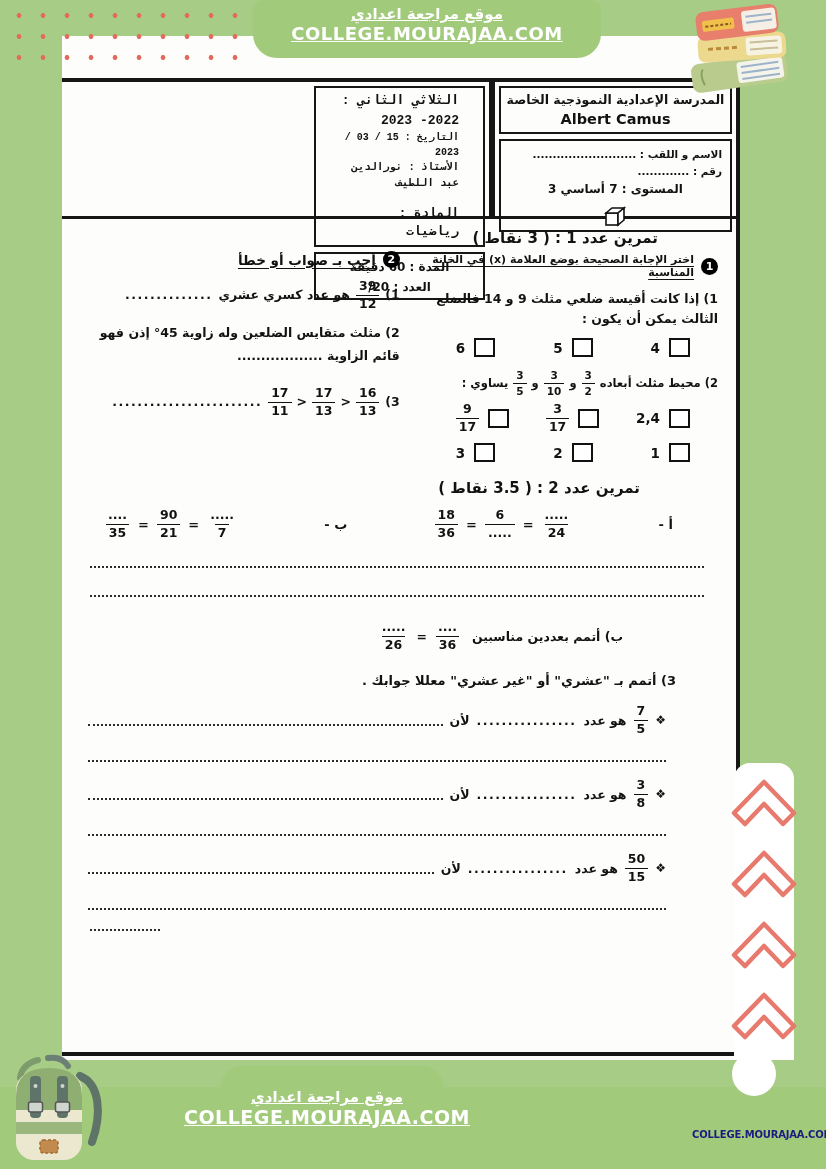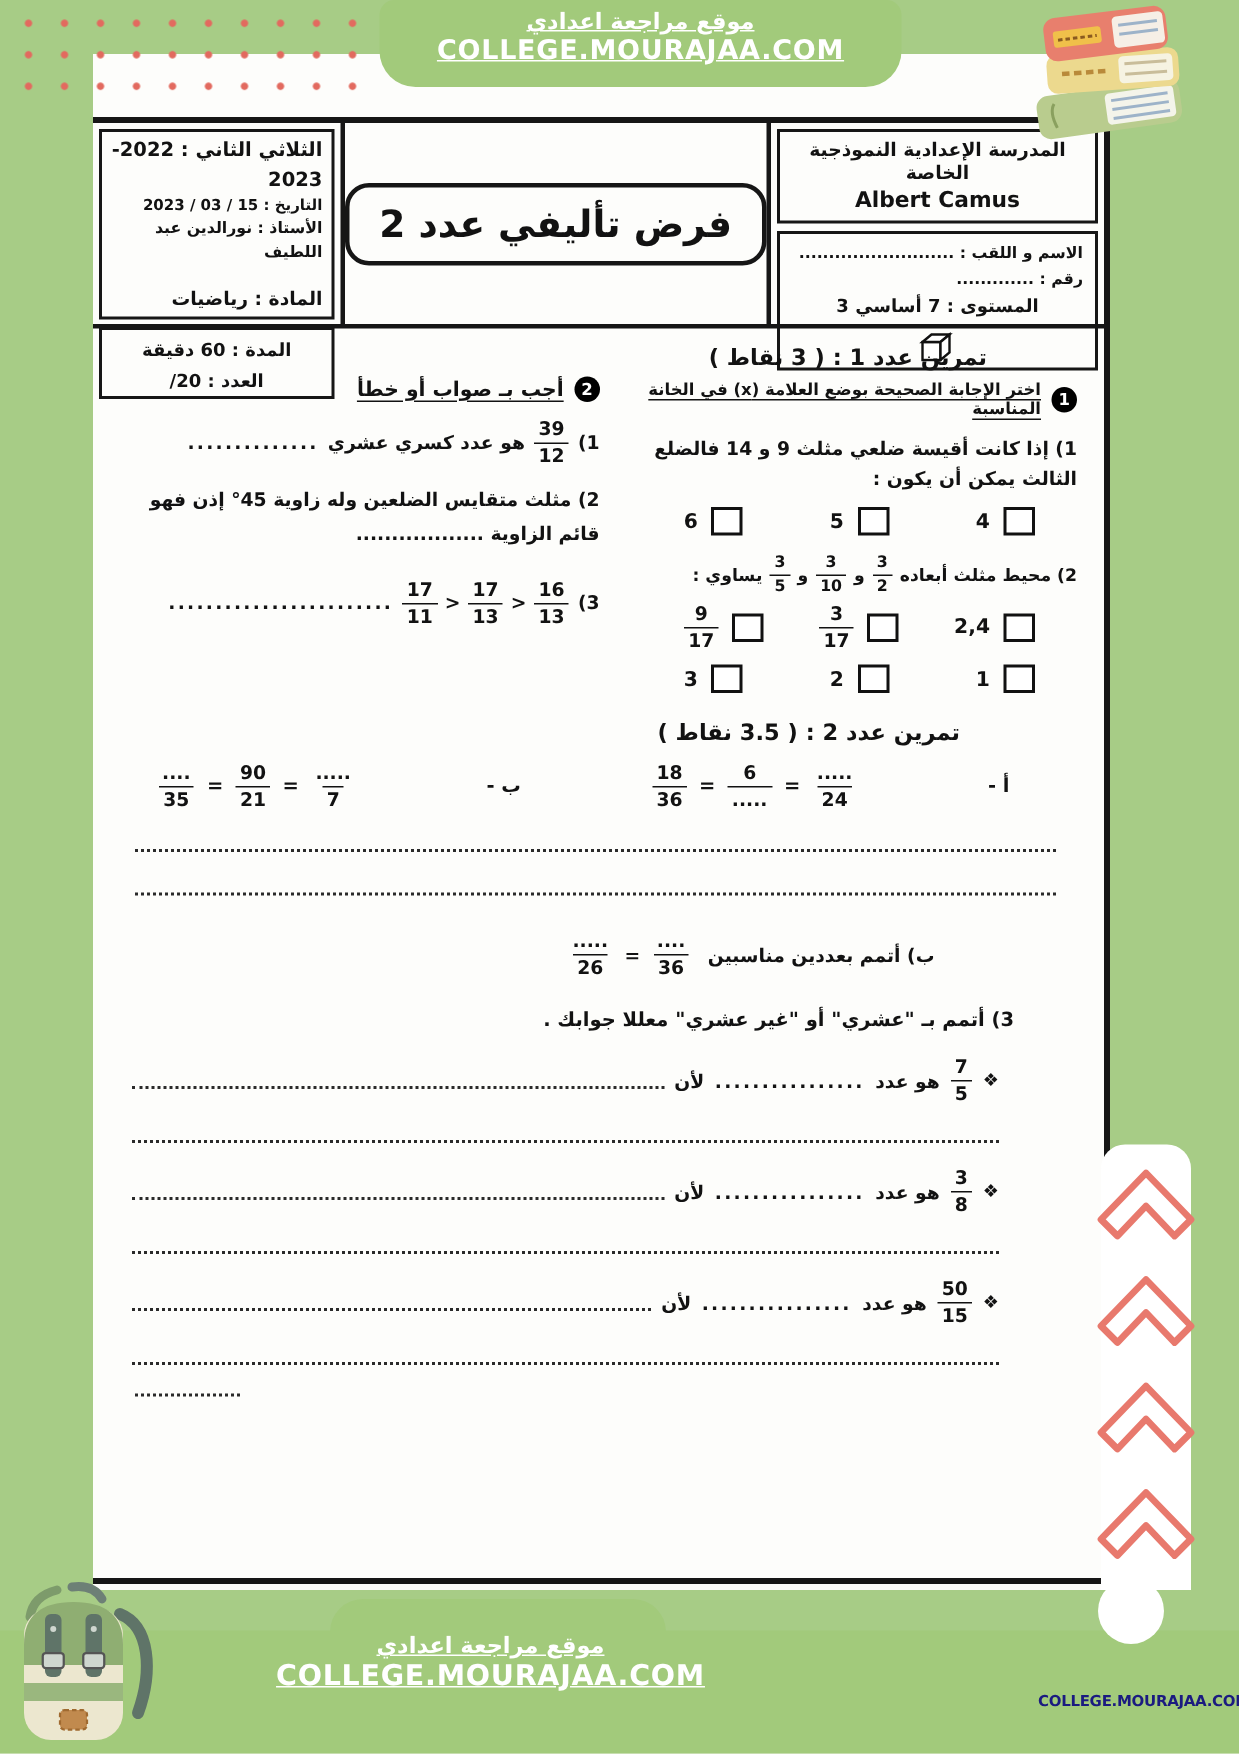--- a/index.html
+++ b/index.html
@@ -26,21 +26,21 @@
   .hdr { display:flex; height:134px; border-bottom:3px solid #161616; }
   .hdr-school { width:244px; border-left:3px solid #161616; display:flex; flex-direction:column; box-sizing:border-box; }
   .school-box { margin:4px; border:2.5px solid #161616; text-align:center; padding:4px 2px 5px; }
   .school-ar { font-size:12.5px; }
   .school-en { font-size:14.5px; margin-top:4px; }
   .info-box { margin:1px 4px 4px; border:2.5px solid #161616; flex:1; padding:5px 8px 2px; font-size:10.5px; line-height:1.6; }
   .level-row { display:flex; align-items:center; gap:6px; font-size:12px;flex-direction:column; }
   .hdr-center { flex:1; display:flex; align-items:center; justify-content:center; }
   .title-box { border:3px solid #161616; border-radius:16px; padding:10px 20px; font-size:25px; font-weight:900; white-space:nowrap; }
   .hdr-meta { width:182px; border-right:3px solid #161616; display:flex; flex-direction:column; box-sizing:border-box; }
-  .meta-top { margin:4px; border:2.5px solid #161616; padding:3px 6px; line-height:1.5; }
+  .meta-top { margin:4px; border:2.5px solid #161616; padding:3px 24px; line-height:1.5;font-family:Liberation Mono, monospace; }
   .m1 { font-size:13px; } .m2 { font-size:10px; } .m3 { font-size:10.5px; } .m4 { font-size:12.5px;margin-top:13px; }
   .meta-bottom { margin:1px 4px 4px; border:2.5px solid #161616; flex:1; text-align:center; padding-top:3px; font-size:12px; line-height:1.7; }
 
   
   .content { padding:2px 18px 0; }
   .twocol { display:flex; gap:12px; }
   .col-ex1 { width:48%; }
   .col-tf { flex:1; padding-top:24px; }
 
   .ex-title { font-size:15px; margin:8px 60px 4px 0; white-space:nowrap; }
@@ -160,23 +160,20 @@
               <span>المستوى : 7 أساسي 3</span>
               <svg width="26" height="23" viewBox="0 0 26 23">
                 <rect x="3" y="8" width="12" height="12" fill="#fff" stroke="#111" stroke-width="1.6"></rect>
                 <path d="M3 8 L9 3 L21 3 L15 8 Z" fill="#fff" stroke="#111" stroke-width="1.6"></path>
                 <path d="M15 8 L21 3 L21 15 L15 20 Z" fill="#fff" stroke="#111" stroke-width="1.6"></path>
               </svg>
             </div>
           </div>
         </div>
 
-        <div class="hdr-center">
-          <div class="title-box">فرض تأليفي عدد 2</div>
-        </div>
 
         <div class="hdr-meta">
           <div class="meta-top">
             <div class="m1">الثلاثي الثاني : 2022- 2023</div>
             <div class="m2">التاريخ : 15 / 03 / 2023</div>
             <div class="m3">الأستاذ : نورالدين عبد اللطيف</div>
             <div class="m4">المادة : رياضيات</div>
           </div>
           <div class="meta-bottom">
             <div>المدة : 60 دقيقة</div>

